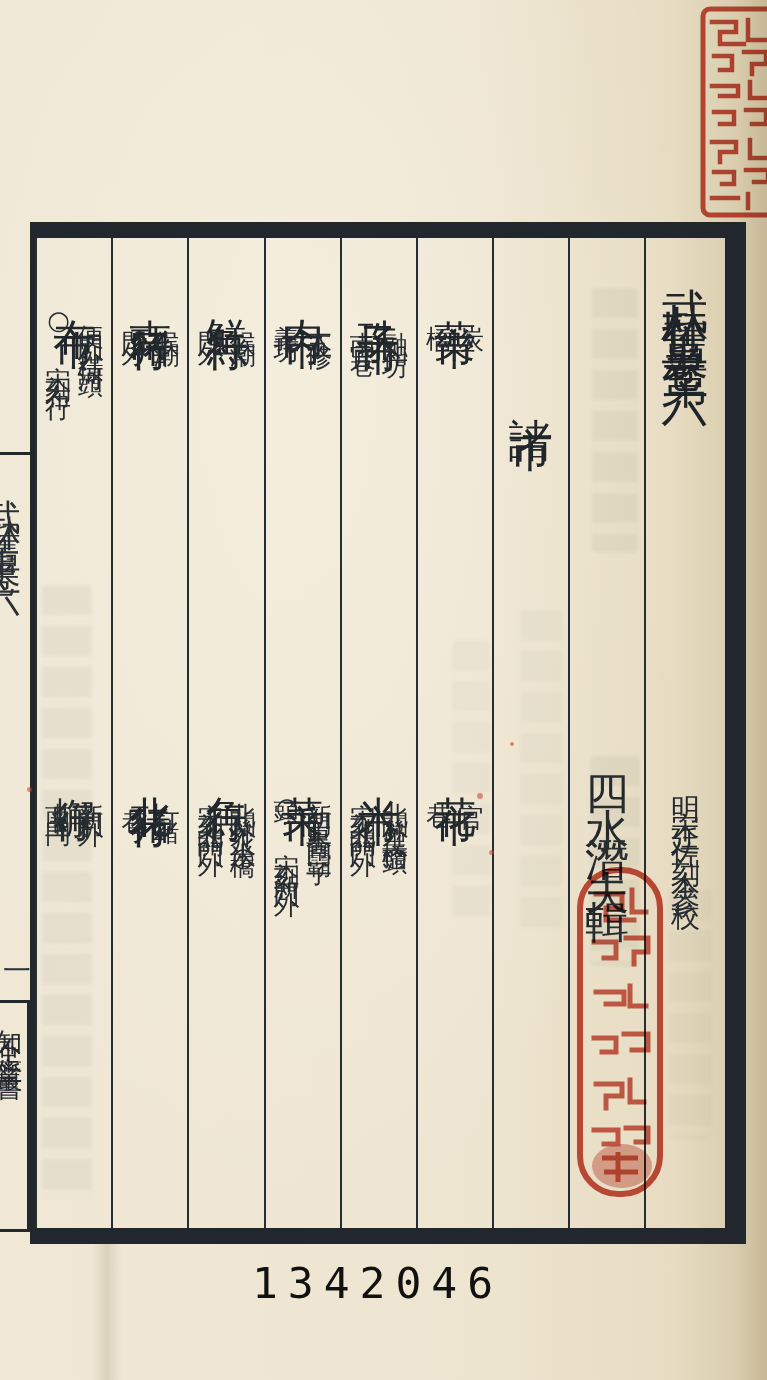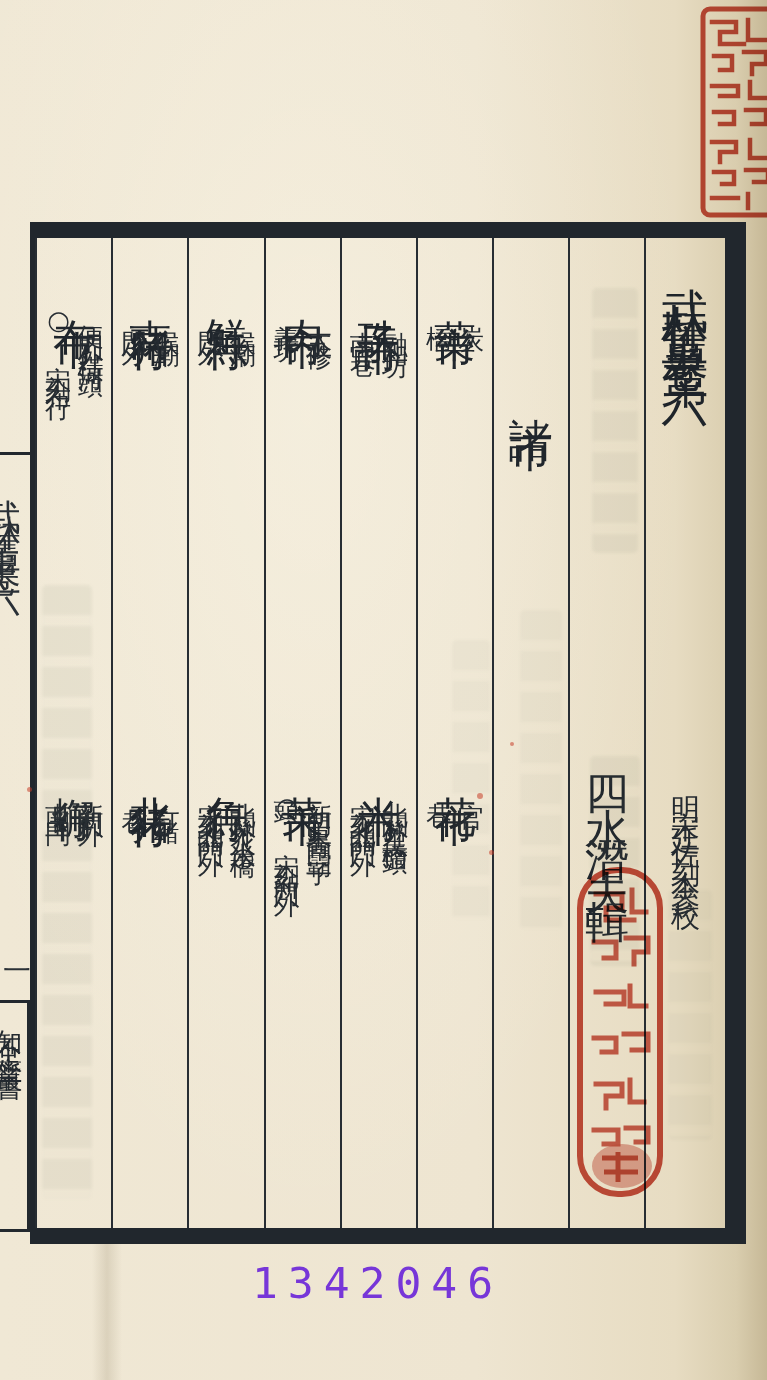--- a/index.html
+++ b/index.html
@@ -48,21 +48,21 @@
   .seal-top{left:700px;top:6px;width:80px;height:212px;}
   .seal-mid{left:576px;top:866px;width:88px;height:332px;z-index:4;}
   
   .ghost{position:absolute;filter:blur(1.6px);border-radius:5px;
     background:repeating-linear-gradient(to bottom, rgba(104,114,94,.15) 0 30px, rgba(104,114,94,.03) 30px 41px);}
   .g-weak{opacity:.55;}
   .g-faint{opacity:.35;}
   .speck{position:absolute;border-radius:50%;background:rgba(198,62,40,.55);}
   
   .stamp{position:absolute;left:0;right:12px;top:1258px;text-align:center;
-    font-family:"DejaVu Sans Mono", monospace;font-size:43px;letter-spacing:10px;color:#6d28d9;opacity:.92;}
+    font-family:"DejaVu Sans Mono", monospace;font-size:43px;letter-spacing:10px;color:#000000;opacity:.92;}
   .fold-shadow{position:absolute;left:92px;top:1244px;width:30px;height:136px;
     background:linear-gradient(90deg, rgba(0,0,0,0), rgba(110,95,60,.16), rgba(0,0,0,0));}
 </style>
 </head>
 <body>
 
 <div class="page">
 
   <div class="seal seal-top">
     <svg width="80" height="212" viewBox="0 0 80 212">

